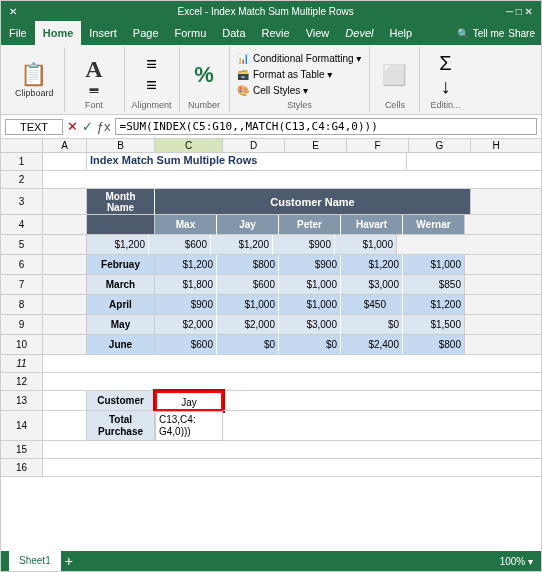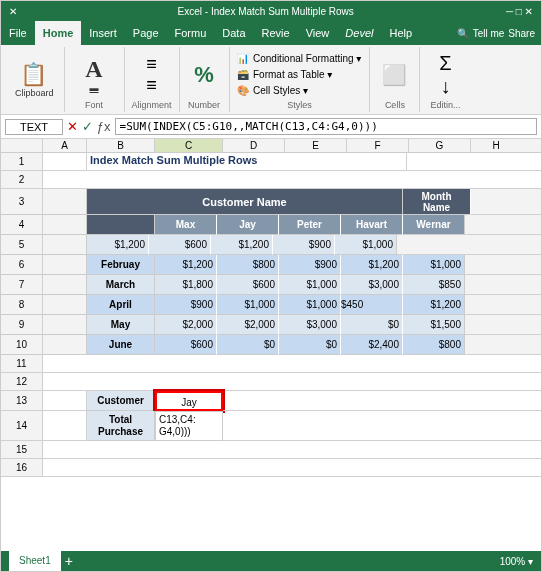--- a/index.html
+++ b/index.html
@@ -144,23 +144,23 @@
 
     <div style="display:flex; height:18px;">
       <div style="width:42px; border-right:1px solid #d0d0d0; border-bottom:1px solid #d0d0d0; background:#f3f3f3; text-align:center; font-size:10px; line-height:18px;">2</div>
       <div style="flex:1; border-bottom:1px solid #d0d0d0;"></div>
     </div>
 
     <div style="display:flex; height:26px;">
       <div style="width:42px; border-right:1px solid #d0d0d0; border-bottom:1px solid #ccc; background:#f3f3f3; text-align:center; font-size:10px; line-height:26px;">3</div>
       <div style="width:44px; border-right:1px solid #ccc; border-bottom:1px solid #ccc; background:#f3f3f3;"></div>
 
+      <div style="width:68px; border-right:1px solid #fff; border-bottom:1px solid #ccc; background:#4e5b6e; color:white; font-size:10px; font-weight:bold; text-align:center; display:flex; align-items:center; justify-content:center; padding:0 2px;">Month<br>Name</div>
+
       <div style="width:316px; border-right:1px solid #ccc; border-bottom:1px solid #ccc; background:#4e5b6e; color:white; font-size:11px; font-weight:bold; text-align:center; line-height:26px;">Customer Name</div>
-
-      <div style="width:68px; border-right:1px solid #fff; border-bottom:1px solid #ccc; background:#4e5b6e; color:white; font-size:10px; font-weight:bold; text-align:center; display:flex; align-items:center; justify-content:center; padding:0 2px;">Month<br>Name</div>
       <div style="flex:1; border-bottom:1px solid #d0d0d0; background:#f3f3f3;"></div>
     </div>
 
     <div style="display:flex; height:20px;">
       <div style="width:42px; border-right:1px solid #d0d0d0; border-bottom:1px solid #ccc; background:#f3f3f3; text-align:center; font-size:10px; line-height:20px;">4</div>
       <div style="width:44px; border-right:1px solid #ccc; border-bottom:1px solid #ccc; background:#f3f3f3;"></div>
       <div style="width:68px; border-right:1px solid #ccc; border-bottom:1px solid #ccc; background:#4e5b6e;"></div>
       <div style="width:62px; border-right:1px solid #fff; border-bottom:1px solid #ccc; background:#8496aa; color:white; font-size:10px; font-weight:bold; text-align:center; line-height:20px;">Max</div>
       <div style="width:62px; border-right:1px solid #fff; border-bottom:1px solid #ccc; background:#8496aa; color:white; font-size:10px; font-weight:bold; text-align:center; line-height:20px;">Jay</div>
       <div style="width:62px; border-right:1px solid #fff; border-bottom:1px solid #ccc; background:#8496aa; color:white; font-size:10px; font-weight:bold; text-align:center; line-height:20px;">Peter</div>
@@ -204,21 +204,21 @@
       <div style="flex:1; border-bottom:1px solid #d0d0d0; background:#f3f3f3;"></div>
     </div>
 
     <div style="display:flex; height:20px;">
       <div style="width:42px; border-right:1px solid #d0d0d0; border-bottom:1px solid #ccc; background:#f3f3f3; text-align:center; font-size:10px; line-height:20px;">8</div>
       <div style="width:44px; border-right:1px solid #ccc; border-bottom:1px solid #ccc; background:#f3f3f3;"></div>
       <div style="width:68px; border-right:1px solid #ccc; border-bottom:1px solid #ccc; background:#c5d9f1; font-size:10px; font-weight:bold; text-align:center; line-height:20px;">April</div>
       <div style="width:62px; border-right:1px solid #fff; border-bottom:1px solid #ccc; background:#c5d9f1; font-size:10px; text-align:right; line-height:20px; padding-right:3px;">$900</div>
       <div style="width:62px; border-right:1px solid #fff; border-bottom:1px solid #ccc; background:#c5d9f1; font-size:10px; text-align:right; line-height:20px; padding-right:3px;">$1,000</div>
       <div style="width:62px; border-right:1px solid #fff; border-bottom:1px solid #ccc; background:#c5d9f1; font-size:10px; text-align:right; line-height:20px; padding-right:3px;">$1,000</div>
-      <div style="width:62px; border-right:1px solid #fff; border-bottom:1px solid #ccc; background:#c5d9f1; font-size:10px; text-align:left; line-height:20px; padding-right:0;">$450</div>
+      <div style="width:62px; border-right:1px solid #fff; border-bottom:1px solid #ccc; background:#c5d9f1; font-size:10px; text-align:right; line-height:20px; padding-right:16px;">$450</div>
       <div style="width:62px; border-right:1px solid #ccc; border-bottom:1px solid #ccc; background:#c5d9f1; font-size:10px; text-align:right; line-height:20px; padding-right:3px;">$1,200</div>
       <div style="flex:1; border-bottom:1px solid #d0d0d0; background:#f3f3f3;"></div>
     </div>
 
     <div style="display:flex; height:20px;">
       <div style="width:42px; border-right:1px solid #d0d0d0; border-bottom:1px solid #ccc; background:#f3f3f3; text-align:center; font-size:10px; line-height:20px;">9</div>
       <div style="width:44px; border-right:1px solid #ccc; border-bottom:1px solid #ccc; background:#f3f3f3;"></div>
       <div style="width:68px; border-right:1px solid #ccc; border-bottom:1px solid #ccc; background:#dce6f1; font-size:10px; font-weight:bold; text-align:center; line-height:20px;">May</div>
       <div style="width:62px; border-right:1px solid #fff; border-bottom:1px solid #ccc; background:#dce6f1; font-size:10px; text-align:right; line-height:20px; padding-right:3px;">$2,000</div>
       <div style="width:62px; border-right:1px solid #fff; border-bottom:1px solid #ccc; background:#dce6f1; font-size:10px; text-align:right; line-height:20px; padding-right:3px;">$2,000</div>
@@ -233,21 +233,21 @@
       <div style="width:44px; border-right:1px solid #ccc; border-bottom:1px solid #ccc; background:#f3f3f3;"></div>
       <div style="width:68px; border-right:1px solid #ccc; border-bottom:1px solid #ccc; background:#c5d9f1; font-size:10px; font-weight:bold; text-align:center; line-height:20px;">June</div>
       <div style="width:62px; border-right:1px solid #fff; border-bottom:1px solid #ccc; background:#c5d9f1; font-size:10px; text-align:right; line-height:20px; padding-right:3px;">$600</div>
       <div style="width:62px; border-right:1px solid #fff; border-bottom:1px solid #ccc; background:#c5d9f1; font-size:10px; text-align:right; line-height:20px; padding-right:3px;">$0</div>
       <div style="width:62px; border-right:1px solid #fff; border-bottom:1px solid #ccc; background:#c5d9f1; font-size:10px; text-align:right; line-height:20px; padding-right:3px;">$0</div>
       <div style="width:62px; border-right:1px solid #fff; border-bottom:1px solid #ccc; background:#c5d9f1; font-size:10px; text-align:right; line-height:20px; padding-right:3px;">$2,400</div>
       <div style="width:62px; border-right:1px solid #ccc; border-bottom:1px solid #ccc; background:#c5d9f1; font-size:10px; text-align:right; line-height:20px; padding-right:3px;">$800</div>
       <div style="flex:1; border-bottom:1px solid #d0d0d0; background:#f3f3f3;"></div>
     </div>
 
-    <div style="display:flex; height:18px;">
+    <div style="display:flex; height:18px;font-style:italic;">
       <div style="width:42px; border-right:1px solid #d0d0d0; border-bottom:1px solid #d0d0d0; background:#f3f3f3; text-align:center; font-size:10px; line-height:18px;">11</div>
       <div style="flex:1; border-bottom:1px solid #d0d0d0;"></div>
     </div>
 
     <div style="display:flex; height:18px;">
       <div style="width:42px; border-right:1px solid #d0d0d0; border-bottom:1px solid #d0d0d0; background:#f3f3f3; text-align:center; font-size:10px; line-height:18px;">12</div>
       <div style="flex:1; border-bottom:1px solid #d0d0d0;"></div>
     </div>
 
     <div style="display:flex; height:20px;">

